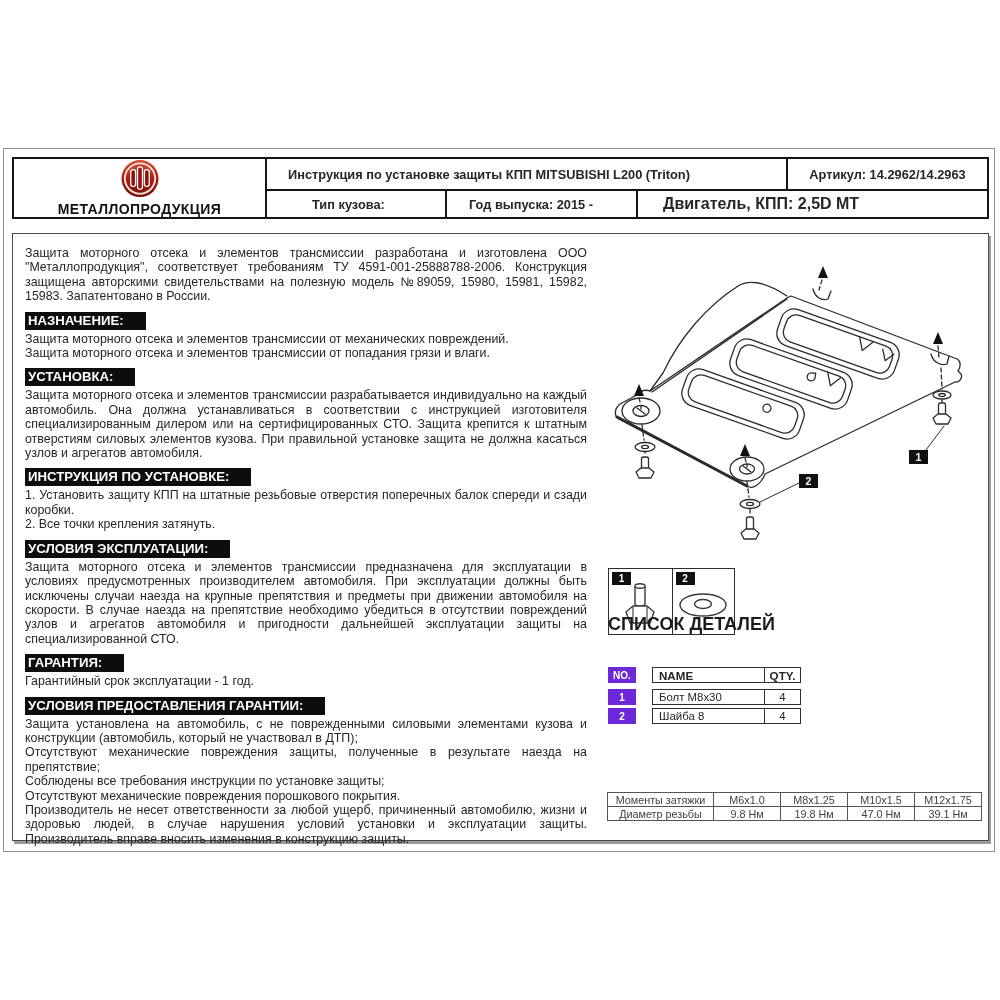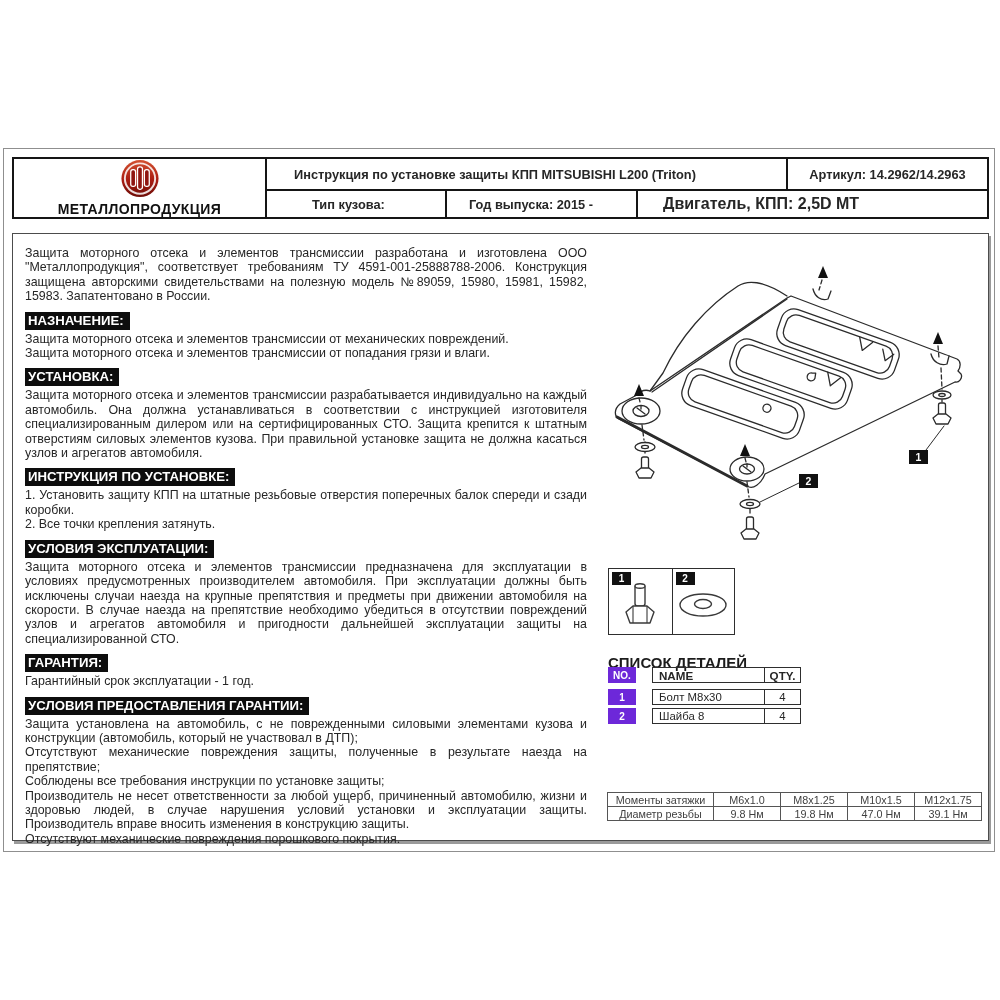--- a/index.html
+++ b/index.html
@@ -7,54 +7,54 @@
         font-family:"Liberation Sans",sans-serif;color:#262626;overflow:hidden;}
   .outer-frame{position:absolute;left:3px;top:148px;width:992px;height:704px;
         border:1px solid #8f8f8f;box-sizing:border-box;}
   
   .hdr{position:absolute;left:12px;top:157px;width:977px;height:62px;
         border:2px solid #151515;box-sizing:border-box;background:#fff;}
   .hcell{position:absolute;box-sizing:border-box;display:flex;align-items:center;}
   .hc-logo{left:0;top:0;width:253px;height:58px;border-right:2px solid #151515;
         flex-direction:column;justify-content:center;}
   .hc-title{left:253px;top:0;width:519px;height:32px;border-bottom:2px solid #151515;
-        padding-left:27px;font-weight:bold;font-size:12.8px;}
+        padding-left:21px;font-weight:bold;font-size:12.8px;}
   .hc-article{left:772px;top:0;width:201px;height:32px;border-left:2px solid #151515;
         border-bottom:2px solid #151515;justify-content:center;font-weight:bold;font-size:12.8px;}
   .hc-body{left:253px;top:32px;width:178px;height:26px;padding-left:45px;
         font-weight:bold;font-size:12.8px;}
   .hc-year{left:431px;top:32px;width:184px;height:26px;border-left:2px solid #151515;
         padding-left:22px;font-weight:bold;font-size:12.8px;}
   .hc-engine{left:622px;top:32px;width:351px;height:26px;border-left:2px solid #151515;
         padding-left:25px;font-weight:bold;font-size:16px;}
   .logo-name{font-weight:bold;font-size:14px;letter-spacing:.4px;color:#111;margin-top:1px;}
   
   .main-box{position:absolute;left:12px;top:233px;width:977px;height:608px;
         border:1px solid #4c4c4c;box-sizing:border-box;background:#fff;
         box-shadow:2px 3px 0 #9a9a9a;}
   .text-col{position:absolute;left:25px;top:246px;width:562px;font-size:12.4px;
         line-height:14.4px;color:#262626;}
   .para{text-align:justify;}
   .sec{margin-top:8px;}
   .sec-head{display:inline-block;background:#0d0d0d;color:#fff;font-weight:bold;
-        font-size:13.2px;line-height:15px;padding:1px 6px 2px 3px;margin-bottom:2px;}
+        font-size:13.2px;line-height:15px;padding:1px 22px 2px 3px;margin-bottom:2px;}
   .sec-line{text-align:justify;}
   
   .diagram{position:absolute;left:595px;top:236px;width:400px;height:330px;}
   
   .hw-box{position:absolute;left:608px;top:568px;width:127px;height:67px;
         border:1.5px solid #2e2e2e;box-sizing:border-box;display:flex;}
   .hw-cell{position:relative;width:50%;height:100%;box-sizing:border-box;}
   .hw-cell+.hw-cell{border-left:1.5px solid #2e2e2e;}
   .num-tag{background:#111;color:#fff;font-weight:bold;font-size:10px;
         width:19px;height:13px;display:flex;align-items:center;justify-content:center;}
   .hw-tag{position:absolute;left:3px;top:3px;}
   .hw-art{position:absolute;left:50%;top:55%;transform:translate(-50%,-50%);}
   
-  .parts-title{position:absolute;left:608px;top:654px;font-weight:bold;font-size:15px;color:#1c1c1c;}
+  .parts-title{position:absolute;left:608px;top:614px;font-weight:bold;font-size:18px;color:#1c1c1c;}
   .parts{position:absolute;left:608px;top:667px;width:181px;}
   .prow{display:flex;align-items:stretch;margin-bottom:3px;}
   .prow.header{margin-bottom:6px;}
   .pnum{width:28px;height:16px;background:#6d28d9;color:#fff;font-weight:bold;font-size:10px;
         display:flex;align-items:center;justify-content:center;margin-right:16px;flex:none;}
   .pname{width:113px;height:16px;border:1.5px solid #2e2e2e;box-sizing:border-box;
         display:flex;align-items:center;padding-left:6px;font-size:11.4px;flex:none;}
   .pqty{width:36px;height:16px;border:1.5px solid #2e2e2e;border-left:none;box-sizing:border-box;
         display:flex;align-items:center;justify-content:center;font-size:11.4px;flex:none;}
   .prow.header .pname,.prow.header .pqty{font-weight:bold;font-size:11.6px;}
@@ -128,22 +128,22 @@
     <div class="sec">
       <div><span class="sec-head">ГАРАНТИЯ:</span></div>
       <div class="sec-line">Гарантийный срок эксплуатации - 1 год.</div>
     </div>
 
     <div class="sec">
       <div><span class="sec-head">УСЛОВИЯ ПРЕДОСТАВЛЕНИЯ ГАРАНТИИ:</span></div>
       <div class="sec-line">Защита установлена на автомобиль, с не поврежденными силовыми элементами кузова и конструкции (автомобиль, который не участвовал в ДТП);</div>
       <div class="sec-line">Отсутствуют механические повреждения защиты, полученные в результате наезда на препятствие;</div>
       <div class="sec-line">Соблюдены все требования инструкции по установке защиты;</div>
+      <div class="sec-line">Отсутствуют механические повреждения порошкового покрытия.</div>
       <div class="sec-line">Производитель не несет ответственности за любой ущерб, причиненный автомобилю,  жизни и здоровью людей, в случае нарушения условий установки и эксплуатации защиты. Производитель вправе вносить изменения в конструкцию защиты.</div>
-      <div class="sec-line">Отсутствуют механические повреждения порошкового покрытия.</div>
     </div>
   </div>
 
   <svg class="diagram" viewBox="0 0 400 330">
     <g fill="none" stroke="#2b2b2b" stroke-width="1.3" stroke-linejoin="round" stroke-linecap="round">
 
       <path d="M192,60 C168,44 152,44 143,50 C112,70 85,101 68,137 L55,155"></path>
 
       <path d="M196,60 L362,123 C366,125 366,131 363,135 L366,138 C368,142 364,147 360,146
                L170,238 C166,248 158,254 152,250

